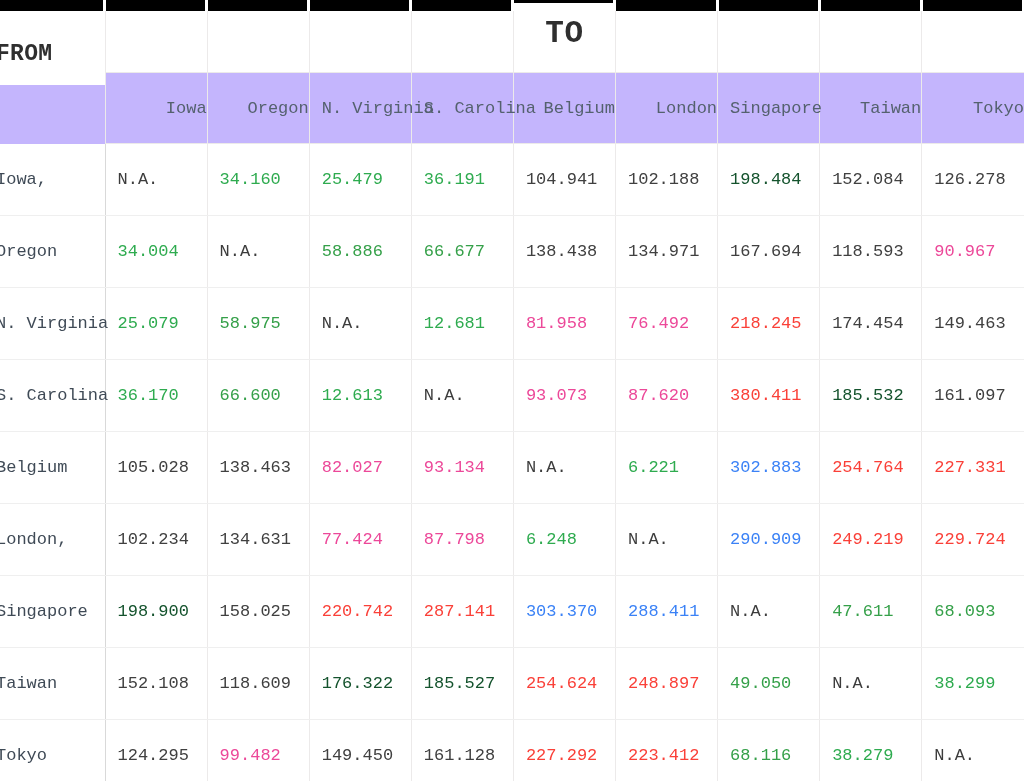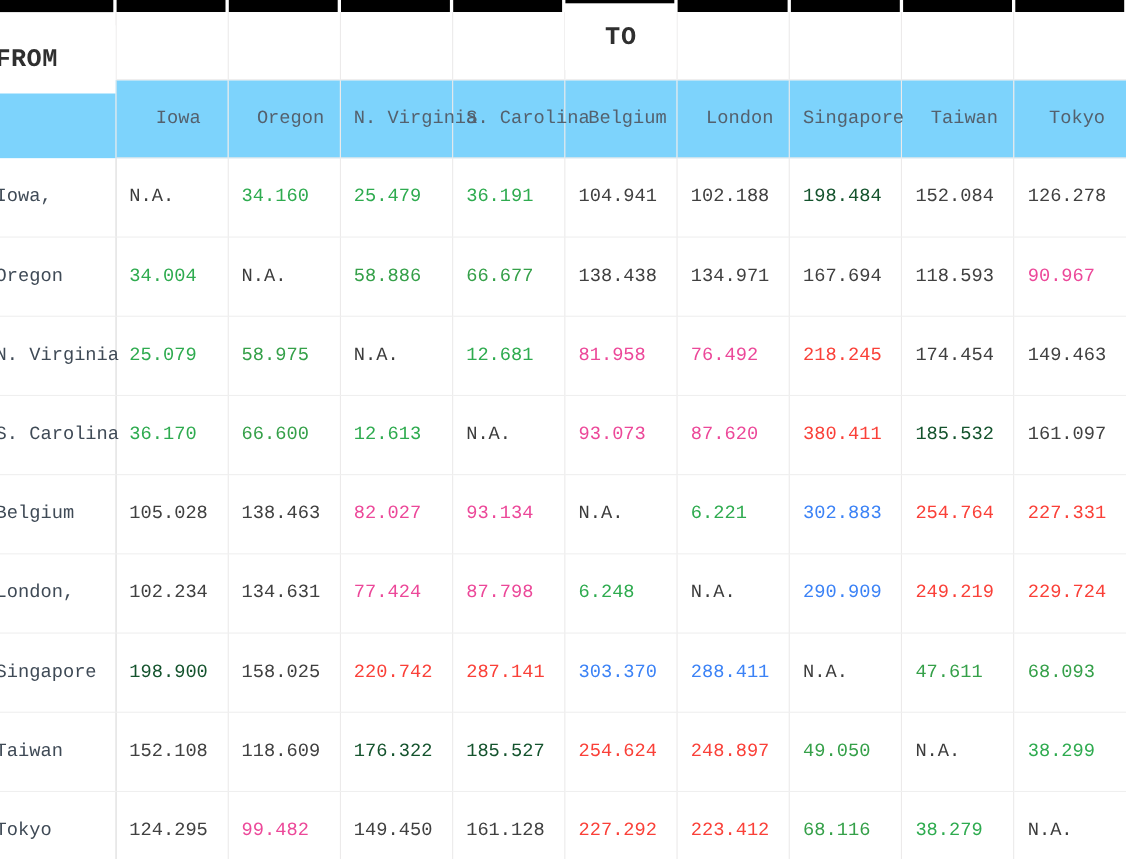--- a/index.html
+++ b/index.html
@@ -66,42 +66,42 @@
     font-weight: 700;
     color: #2f2f2f;
     letter-spacing: 0.3px;
     padding-left: 0;
     text-align: left;
     white-space: nowrap;
     position: relative;
     top: 12px;
   }
   .to-label {
-    font-size: 23px;
+    font-size: 31px;
     font-weight: 700;
     color: #2f2f2f;
     letter-spacing: 0.6px;
     text-align: center;
     position: relative;
     top: -8px;
   }
 
   
   tr.colhead-row > * {
     height: 70px;
     padding: 0 0 0 12px;
     border-top: 1px solid #eceaea;
     border-right: 1px solid #eceaea;
     border-bottom: 1px solid #eceaea;
-    text-align: center;
+    text-align: right;
     vertical-align: middle;
     font-size: 17px;
     font-weight: 400;
     color: #54616e;
-    background: #7dd3fc;
+    background: #c4b5fd;
     white-space: nowrap;
   }
   tr.colhead-row > *:first-child {
     border-top: 0;
     border-bottom: 0;
     padding-left: 0;
   }
   tr.colhead-row > *:last-child { border-right: 0; }
 
   

